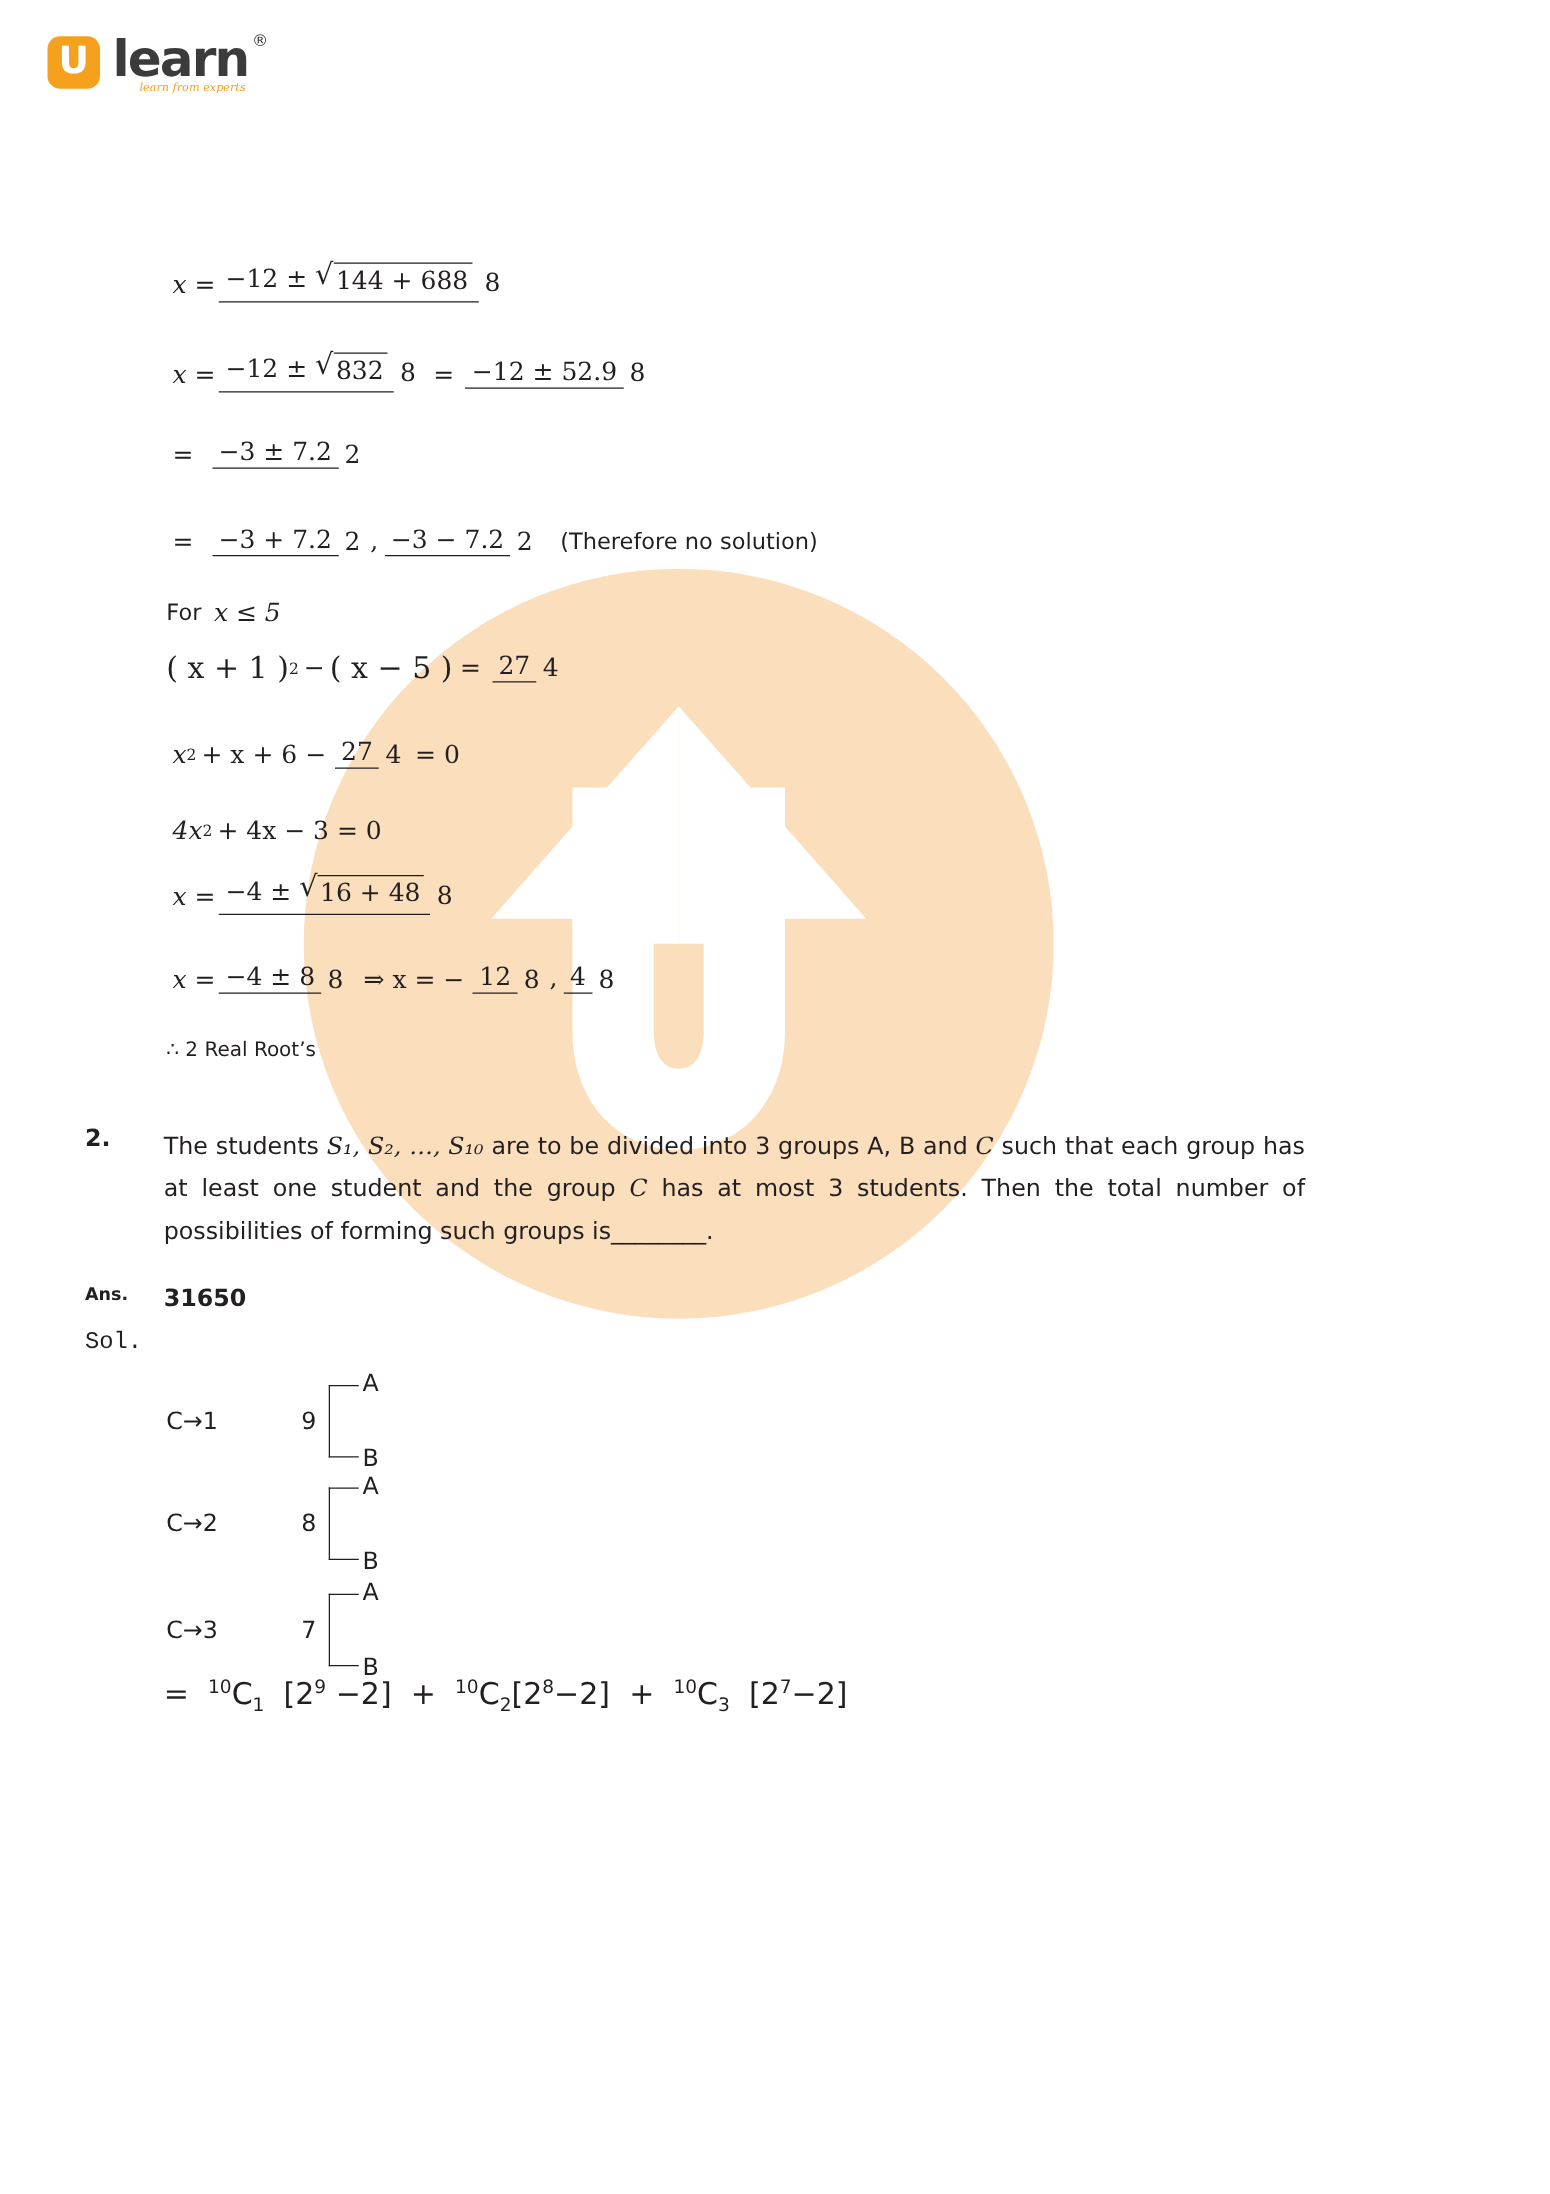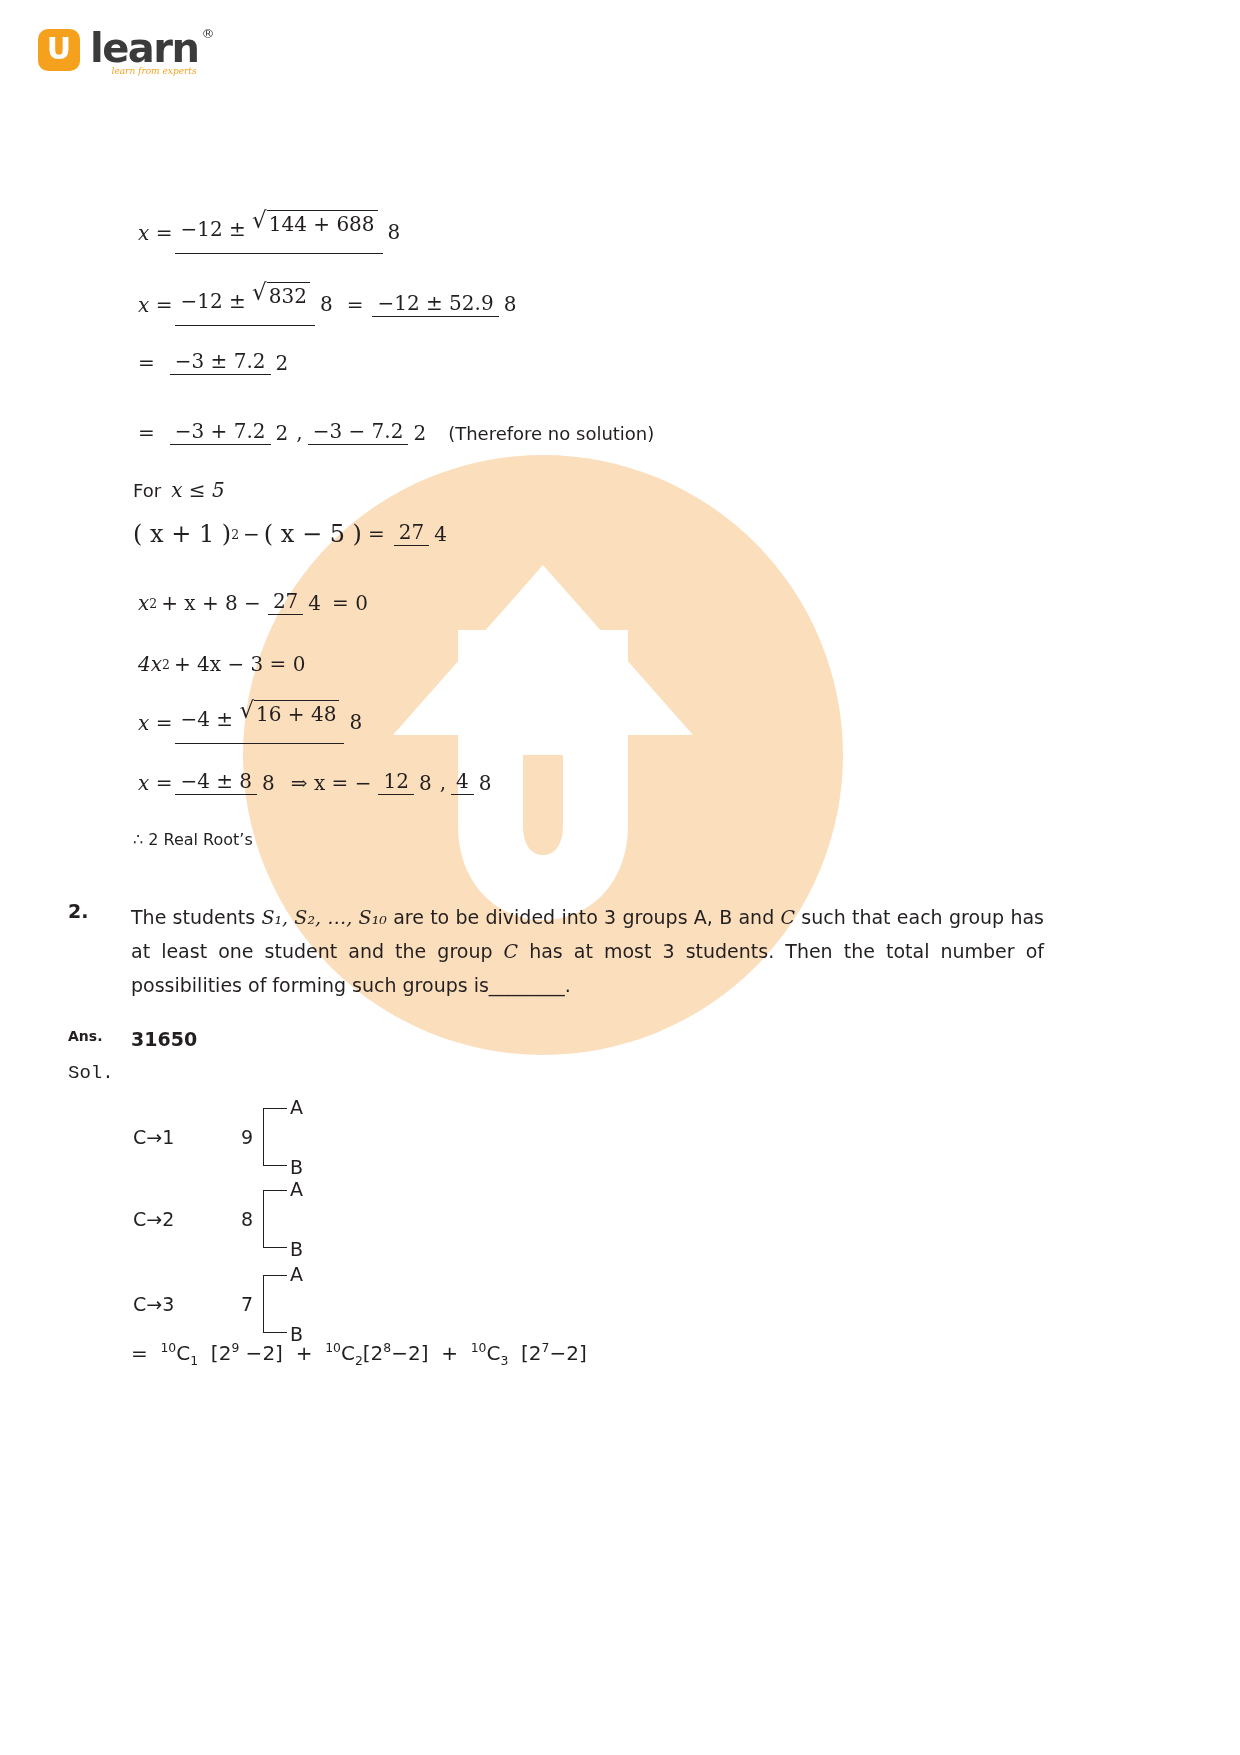--- a/index.html
+++ b/index.html
@@ -117,21 +117,21 @@
     white-space: nowrap;
   }
   .sqrt {
     display: inline-flex;
     align-items: flex-start;
     vertical-align: middle;
   }
   .sqrt .radical { font-size: 23px; line-height: 1; }
   .sqrt .rad-body {
     border-top: 1.3px solid #231f20;
-    padding: 1px 3px 16px 2px;
+    padding: 1px 3px 4px 2px;
     margin-top: 1px;
   }
   sup.exp { font-size: 0.62em; vertical-align: super; }
 
   .eq-row {
     position: absolute;
     display: flex;
     align-items: center;
     white-space: nowrap;
   }
@@ -210,21 +210,21 @@
     font-size: 19px;
     font-family: "DejaVu Sans", sans-serif;
   }
   .bracket .top-lbl { top: -13px; }
   .bracket .bot-lbl { bottom: -13px; }
 
   .final-line {
     position: absolute;
     left: 131px;
     top: 1340px;
-    font-size: 20px;
+    font-size: 24px;
     font-family: "DejaVu Sans", sans-serif;
     white-space: nowrap;
   }
   .final-line sup { font-size: 0.62em; vertical-align: super; }
   .final-line sub { font-size: 0.62em; vertical-align: sub; }
 </style>
 </head>
 <body>
 
 <div class="watermark">
@@ -314,21 +314,21 @@
     <span style="margin:0 6px;">=</span>
     <span class="frac">
       <span class="num">27</span>
       <span class="den">4</span>
     </span>
   </div>
 
   <div class="eq-row math" style="left:138px; top:590px;">
     <span class="mi">x</span>
     <sup class="exp">2</sup>
-    <span style="margin:0 4px;">+ x + 8 −</span>
+    <span style="margin:0 4px;">+ x + 6 −</span>
     <span class="frac">
       <span class="num">27</span>
       <span class="den">4</span>
     </span>
     <span style="margin-left:3px;">= 0</span>
   </div>
 
   <div class="eq-row math" style="left:138px; top:652px;">
     <span class="mi">4x</span>
     <sup class="exp">2</sup>

